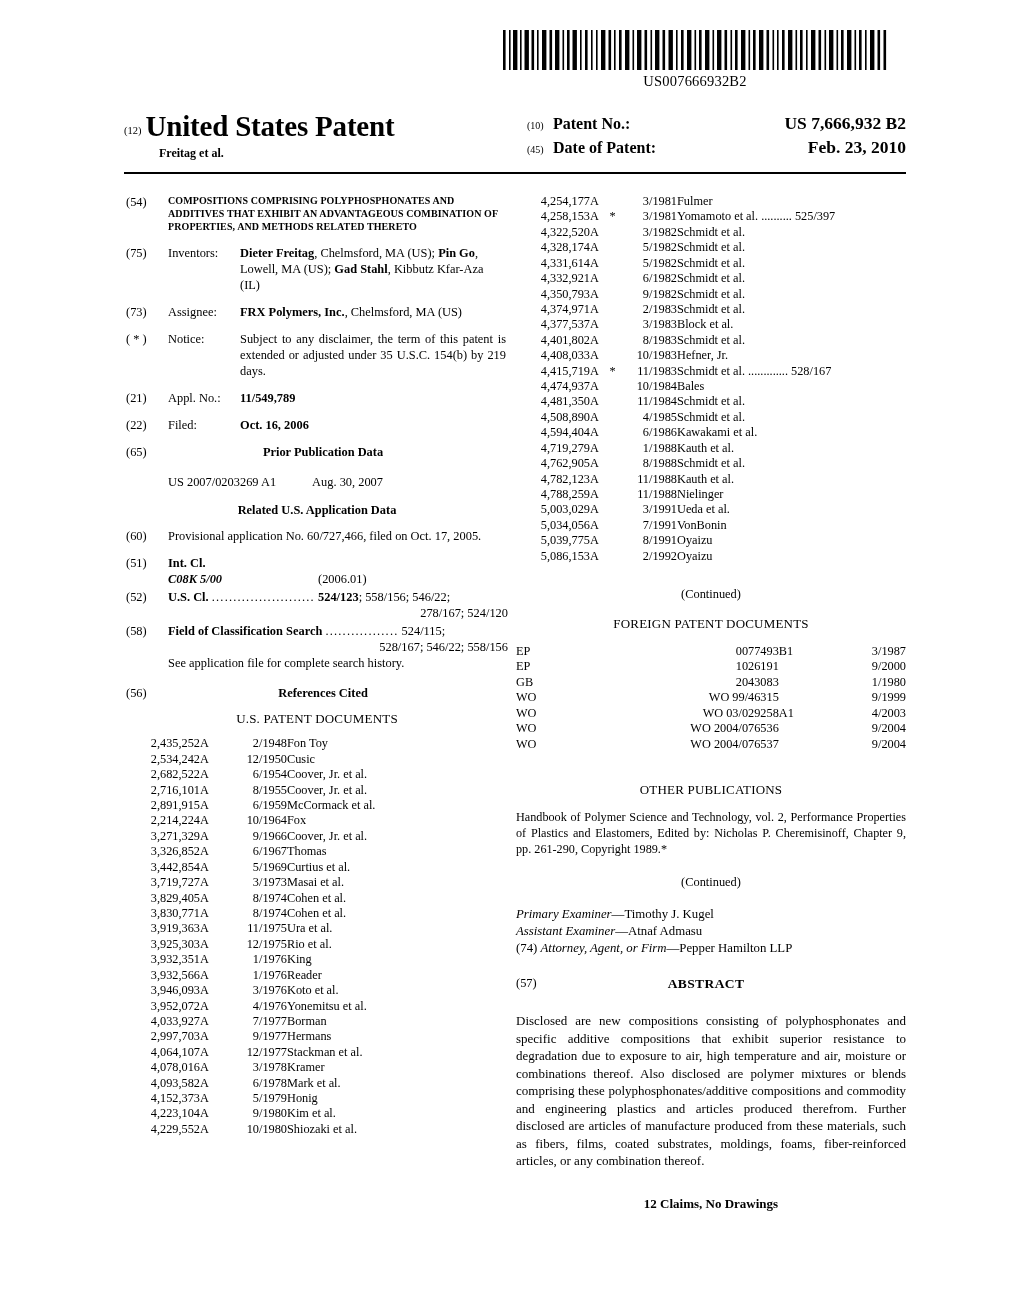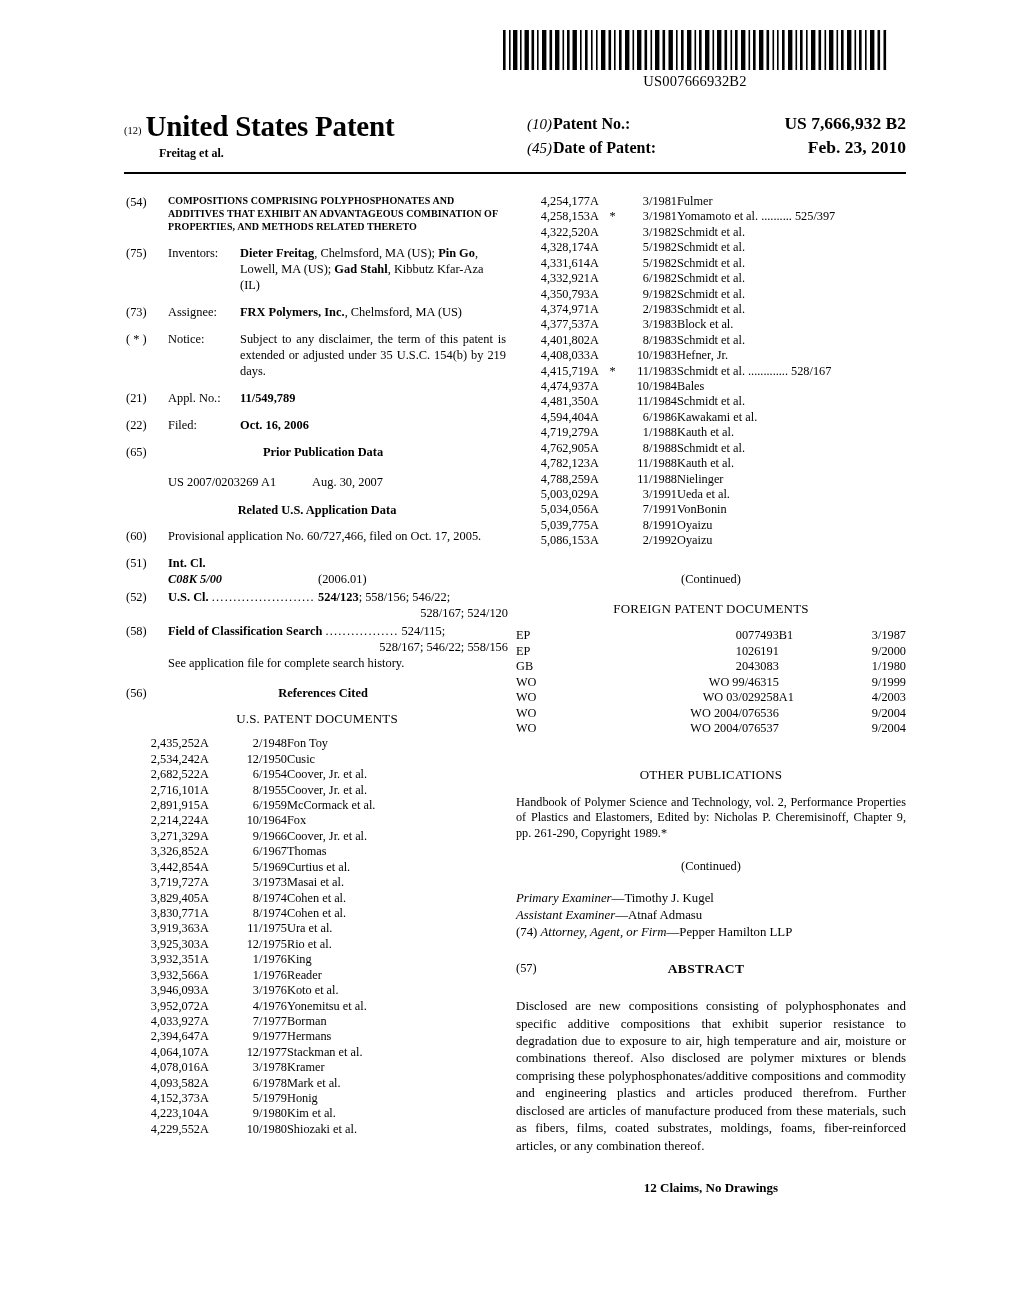--- a/index.html
+++ b/index.html
@@ -74,24 +74,23 @@
     left: 403px;
     top: 3px;
     width: 379px;
   }
   .hdr-row {
     display: flex;
     align-items: baseline;
     margin-bottom: 3px;
   }
   .hdr-code {
-    font-size: 15px;
+    font-size: 10px;
     width: 26px;
     flex: none;
-    font-style: italic;
   }
   .hdr-label {
     font-size: 16px;
     font-weight: bold;
     width: 150px;
     flex: none;
   }
   .hdr-value {
     font-size: 17.5px;
     font-weight: bold;
@@ -414,21 +413,21 @@
     </div>
 
     <div class="inid" style="margin-bottom:2px;">
       <div class="code">(52)</div>
       <div class="body">
         <div>
           <span class="b">U.S. Cl.</span>
           <span class="dots">........................</span>
           <span class="b">524/123</span><span>; 558/156; 546/22;</span>
         </div>
-        <div style="text-align:right;">528/167; 524/120</div>
+        <div style="text-align:right;">278/167; 524/120</div>
       </div>
     </div>
 
     <div class="inid" style="margin-bottom:14px;">
       <div class="code">(58)</div>
       <div class="body">
         <div>
           <span class="b">Field of Classification Search</span>
           <span class="dots">.................</span>
           <span>524/115;</span>
@@ -573,21 +572,21 @@
             <td class="c-name">Yonemitsu et al.</td>
           </tr>
           <tr>
             <td class="c-num">4,033,927</td>
             <td class="c-kind">A</td>
             <td class="c-star"></td>
             <td class="c-date">7/1977</td>
             <td class="c-name">Borman</td>
           </tr>
           <tr>
-            <td class="c-num">2,394,647</td>
+            <td class="c-num">2,997,703</td>
             <td class="c-kind">A</td>
             <td class="c-star"></td>
             <td class="c-date">9/1977</td>
             <td class="c-name">Hermans</td>
           </tr>
           <tr>
             <td class="c-num">4,064,107</td>
             <td class="c-kind">A</td>
             <td class="c-star"></td>
             <td class="c-date">12/1977</td>
@@ -725,20 +724,27 @@
             <td class="c-kind">A</td>
             <td class="c-star"></td>
             <td class="c-date">10/1984</td>
             <td class="c-name">Bales</td>
           </tr>
           <tr>
             <td class="c-num">4,481,350</td>
             <td class="c-kind">A</td>
             <td class="c-star"></td>
             <td class="c-date">11/1984</td>
+            <td class="c-name">Schmidt et al.</td>
+          </tr>
+          <tr>
+            <td class="c-num">4,508,890</td>
+            <td class="c-kind">A</td>
+            <td class="c-star"></td>
+            <td class="c-date">4/1985</td>
             <td class="c-name">Schmidt et al.</td>
           </tr>
           <tr>
             <td class="c-num">4,594,404</td>
             <td class="c-kind">A</td>
             <td class="c-star"></td>
             <td class="c-date">6/1986</td>
             <td class="c-name">Kawakami et al.</td>
           </tr>
           <tr>

